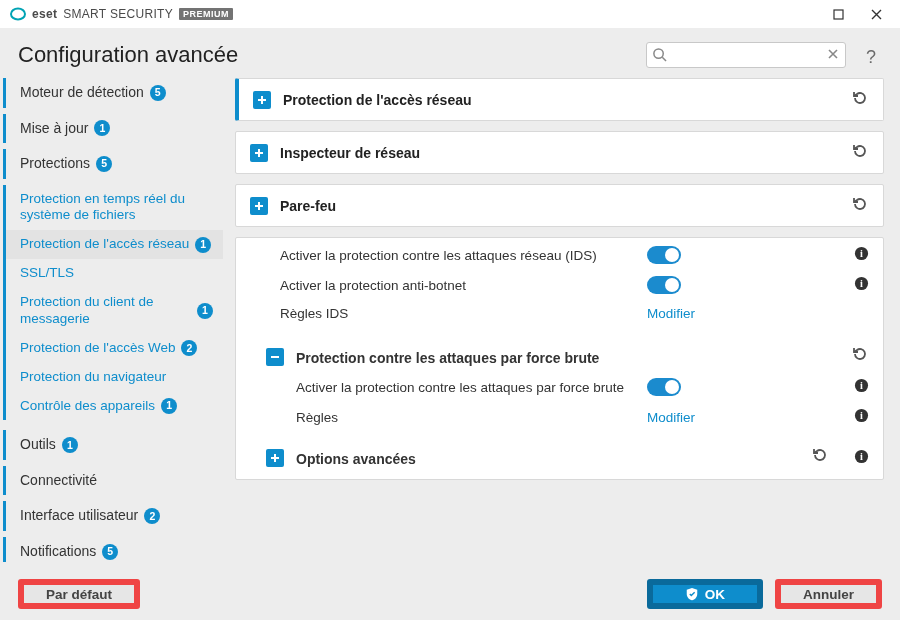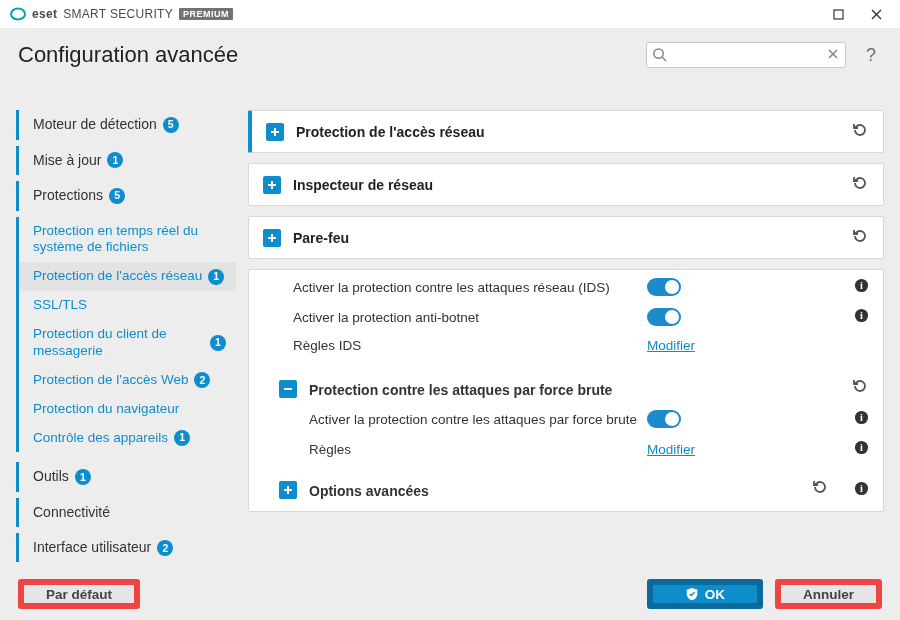--- a/index.html
+++ b/index.html
@@ -65,21 +65,21 @@
   
   .main {
     flex: 1;
     display: flex;
     flex-direction: column;
     background: var(--bg);
     min-height: 0;
   }
   .header-row {
     display:flex;
-    align-items:center;
+    align-items:flex-end;
     padding: 14px 18px 10px 18px;
     gap: 14px;
   }
   .page-title {
     font-size: 22px;
     font-weight: 400;
     color: #222;
     flex:1;
   }
   .search {
@@ -102,22 +102,21 @@
     font-size: 18px;
     color: #6a6a6a;
     width: 22px; text-align:center;
     cursor:pointer;
   }
 
   .content {
     flex:1;
     display:flex;
     min-height:0;
-    padding: 0 0 6px 16px;
-    margin-top: 32px;
+    padding: 0 0 6px 3px;
   }
 
   
   .sidebar {
     width: 222px;
     padding: 0 2px 0 0;
     overflow-y:auto;
   }
   .nav-item, .nav-sub {
     display:flex;
@@ -184,21 +183,21 @@
   .row {
     display:flex;
     align-items:center;
     padding: 6px 0;
     gap: 10px;
   }
   .row .lbl { flex:1; color:#333; font-size:13.5px;}
   .ctrl-col { width: 190px; display:flex; align-items:center; }
   .info { width: 22px; text-align:right; }
   .info svg{ cursor:pointer;}
-  .link { color: var(--accent); cursor:pointer; font-size:13.5px;text-decoration:underline;}
+  .link { color: var(--accent); cursor:pointer; font-size:13.5px;}
   .toggle {
     width:34px; height:18px; border-radius:9px;
     background: var(--toggle-on);
     position:relative;
     cursor:pointer;
   }
   .toggle::after{
     content:"";
     position:absolute;
     width:14px; height:14px; border-radius:50%;

